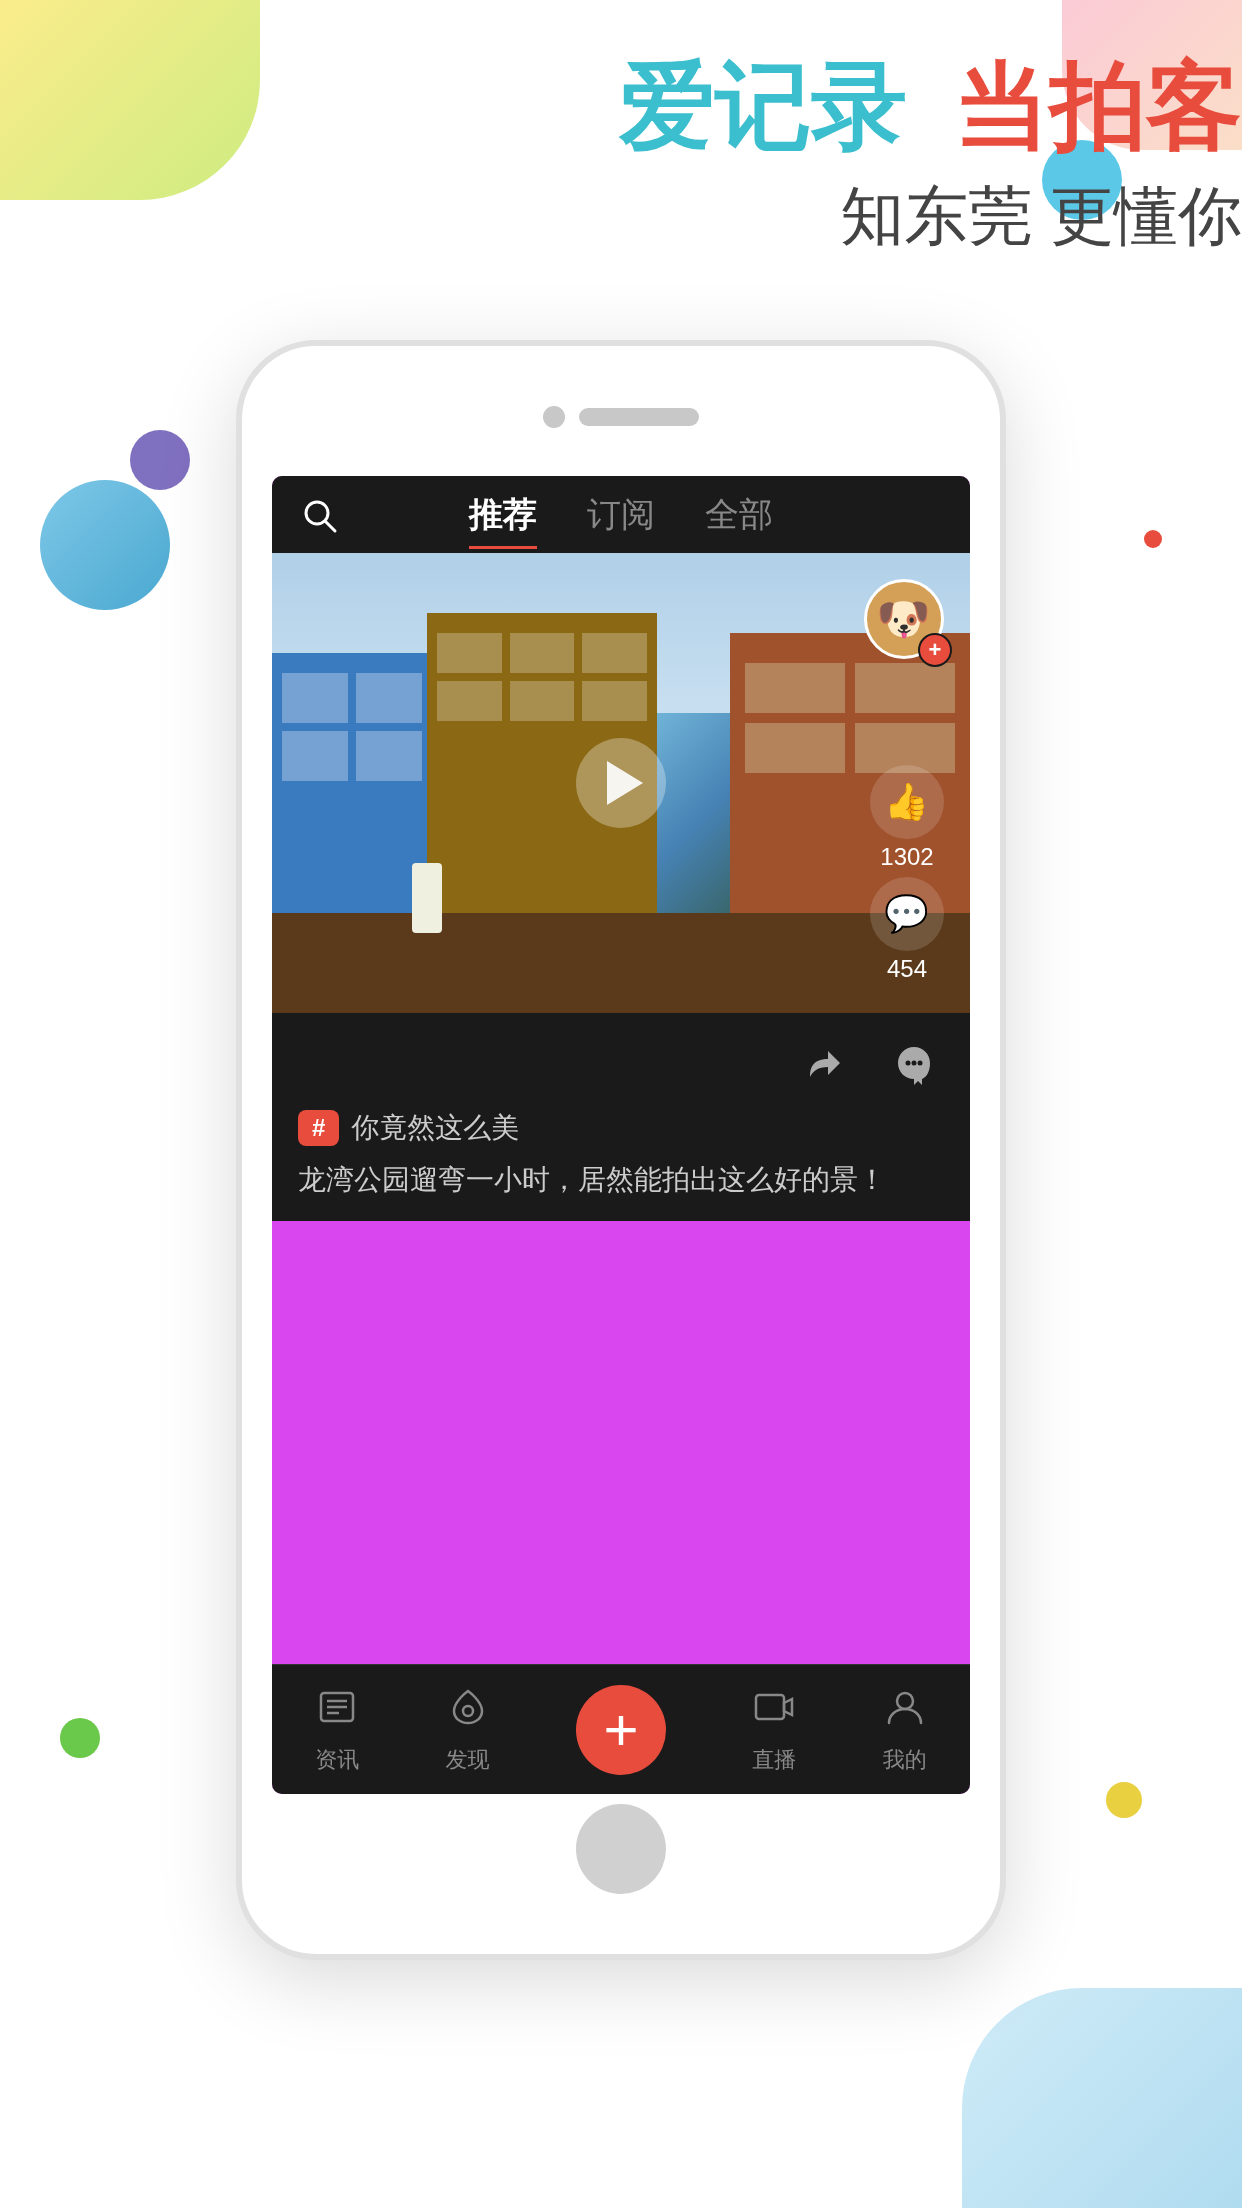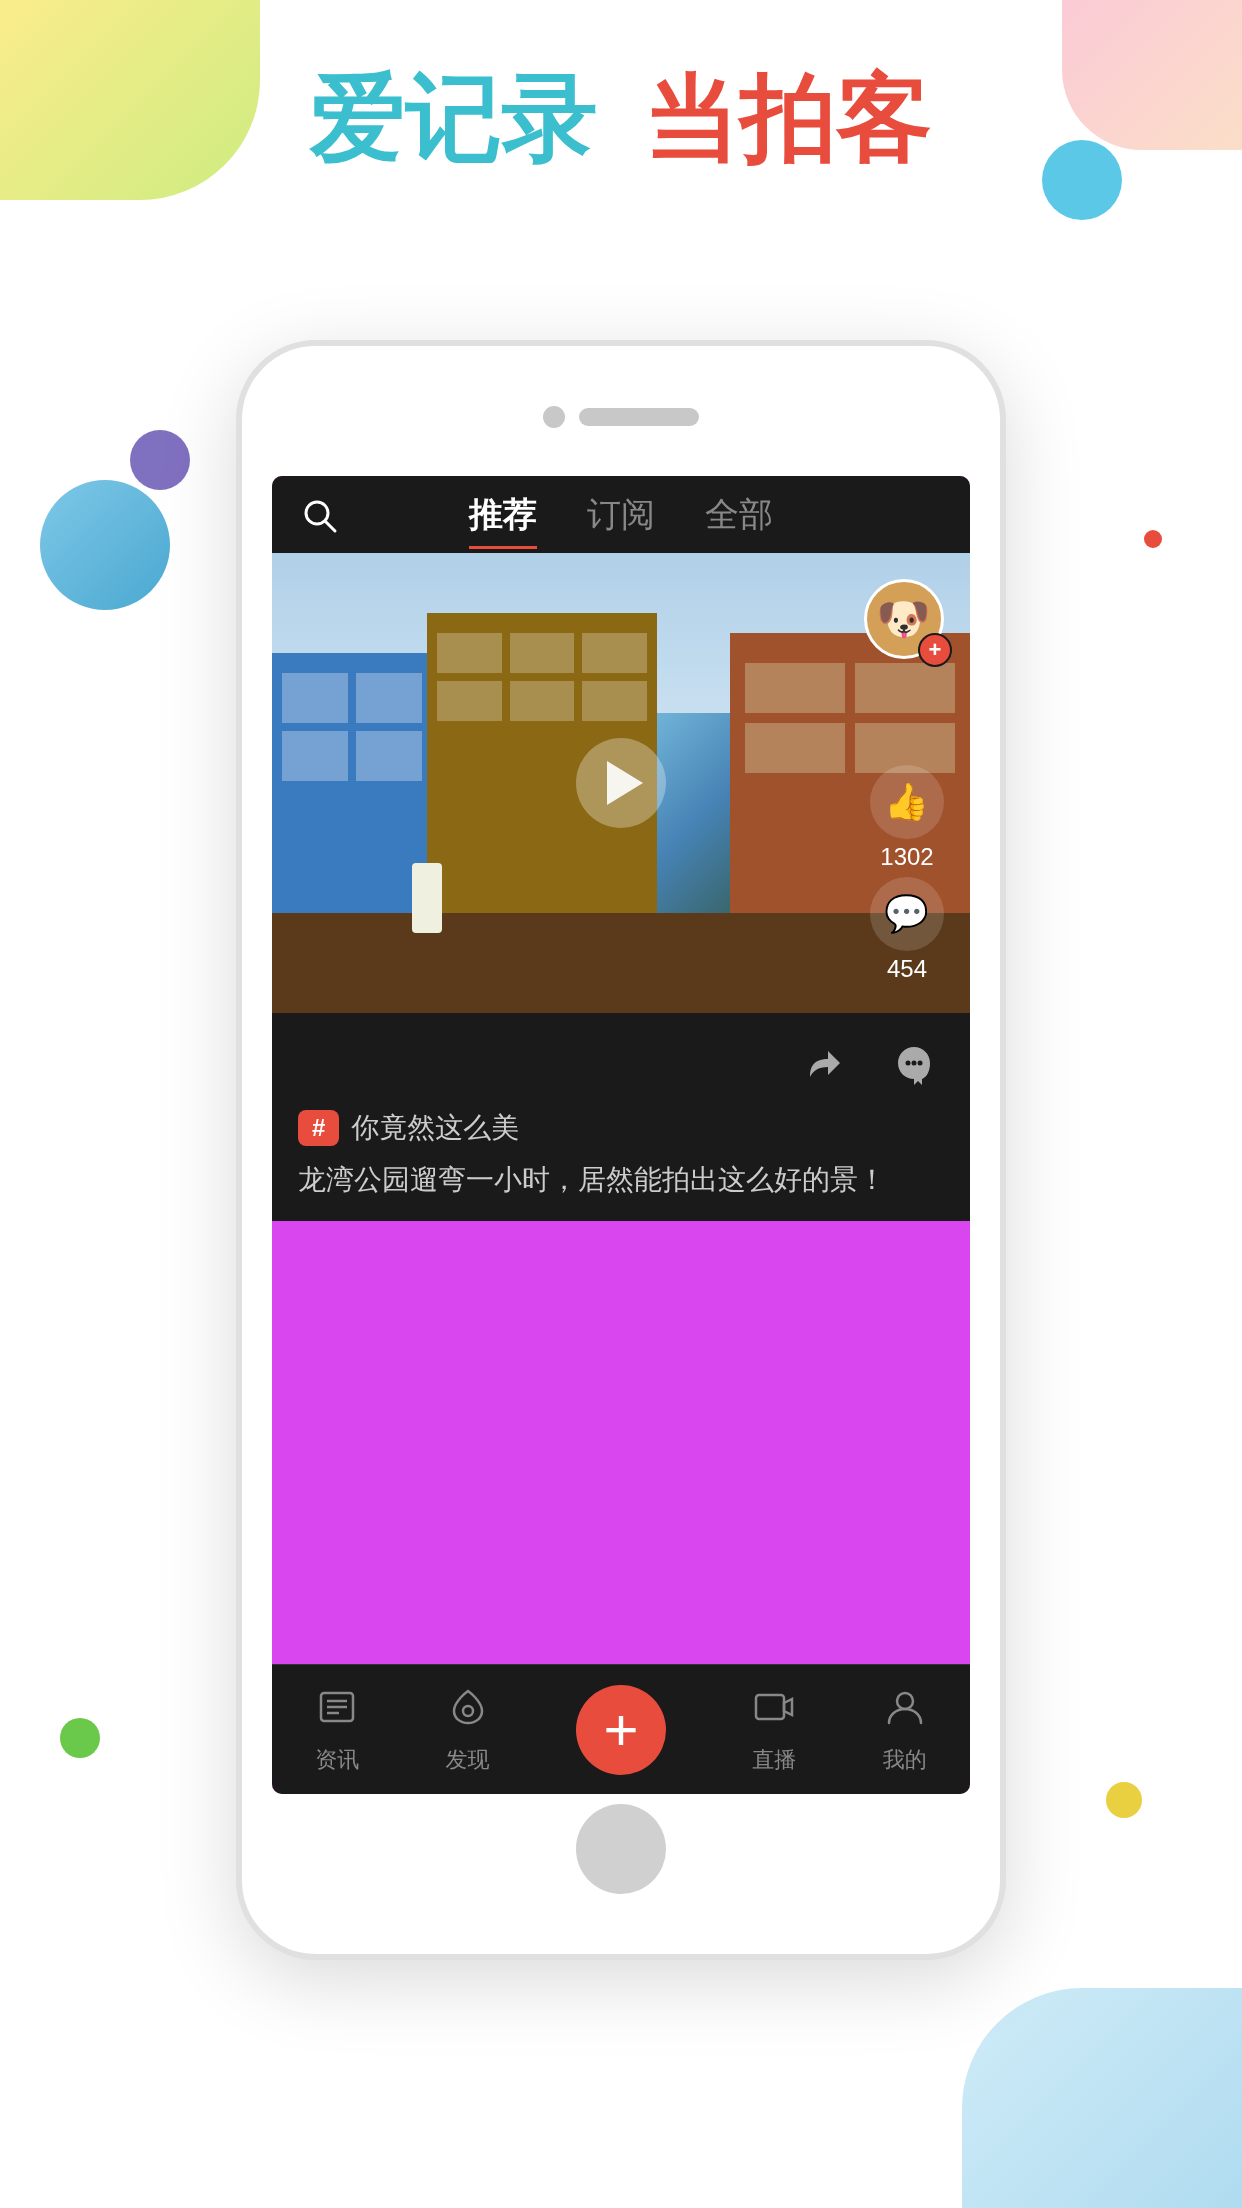--- a/index.html
+++ b/index.html
@@ -9,23 +9,23 @@
       height: 2208px;
       background: #ffffff;
       font-family: -apple-system, "PingFang SC", "Microsoft YaHei", sans-serif;
       overflow: hidden;
       position: relative;
     }
 
     
     .header {
       position: absolute;
-      top: 60px;
+      top: 48px;
       width: 100%;
-      text-align: center;
+      text-align: right;
     }
 
     .headline {
       font-size: 96px;
       font-weight: 700;
       line-height: 1.2;
     }
 
     .headline-blue { color: #3bbfce; }
     .headline-red { color: #e84c3d; }
@@ -506,20 +506,21 @@
 <div class="deco-green-dot"></div>
 <div class="deco-yellow-dot"></div>
 <div class="deco-blue-bottom"></div>
 
 <div class="header">
   <div class="headline">
     <span class="headline-blue">爱记录</span>
     <span style="color:#333;margin:0 10px"> </span>
     <span class="headline-red">当拍客</span>
   </div>
+  <div class="subheadline">知东莞  更懂你</div>
 </div>
 
 <div class="phone-wrapper">
   <div class="phone-outer">
 
     <div class="phone-top">
       <div class="phone-camera"></div>
       <div class="phone-speaker"></div>
     </div>
 

